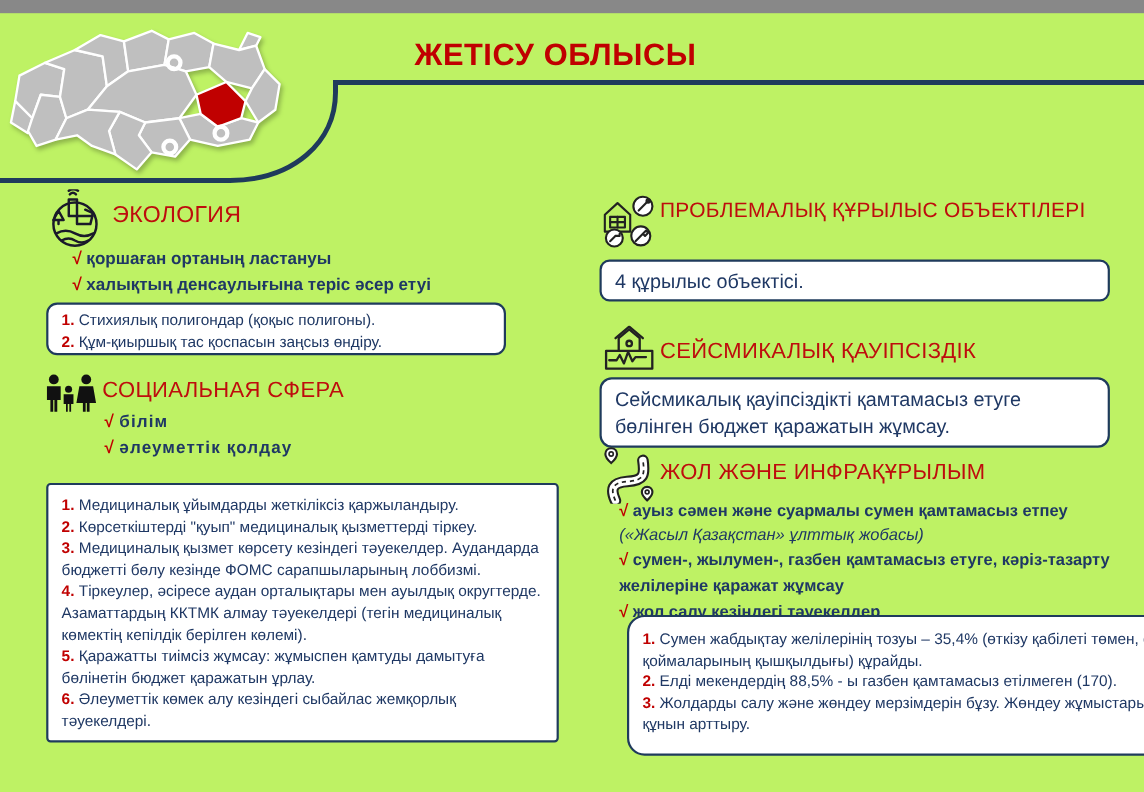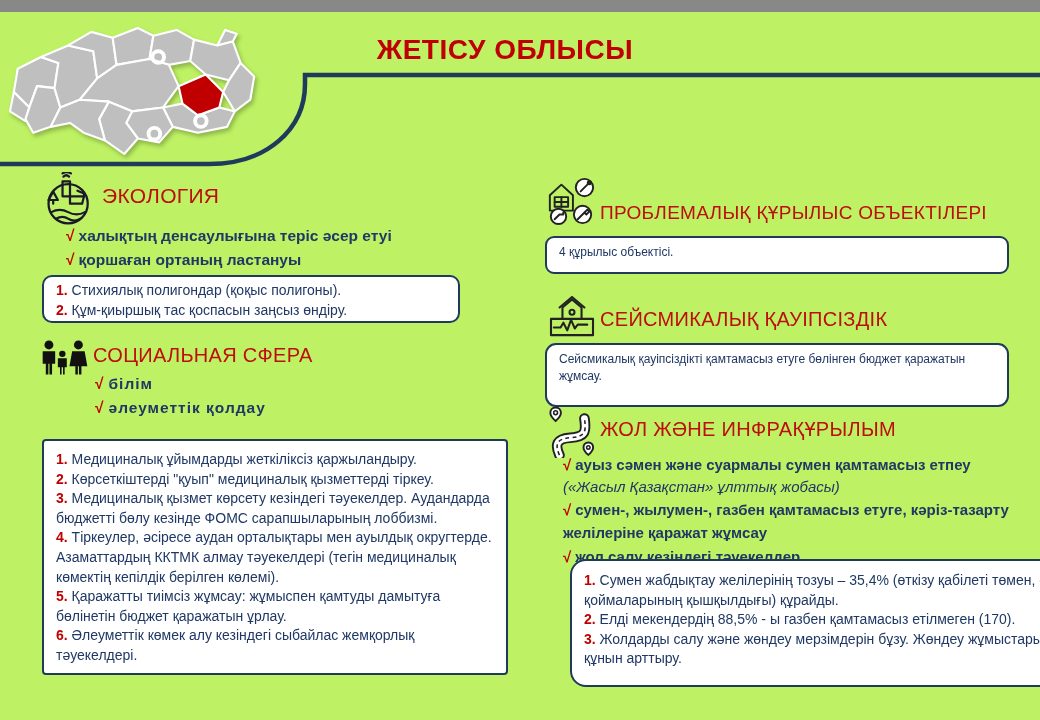--- a/index.html
+++ b/index.html
@@ -26,21 +26,21 @@
   
   .box{
     position:absolute;border:2.5px solid #1F3B5C;border-radius:12px;background:#fff;
     color:#1F3864;padding:6px 12px;box-sizing:border-box;
   }
   .num-item{line-height:1.4;}
   .num{color:#C00000;font-weight:bold;}
   .box-plain{line-height:1.4;}
   
   .fs-list{font-size:14px;}
-  .fs-small{font-size:12px;}
+  .fs-small{font-size:18px;}
 </style>
 </head>
 <body>
 
 <div class="slide">
 
   <div class="map-wrap">
     <svg width="252" height="146" viewBox="0 0 260 150">
       <g fill="#BFBFBF" stroke="#ffffff" stroke-width="2.2" stroke-linejoin="round">
         <path d="M10,52 L34,40 L52,46 L48,72 L30,70 L22,92 L6,76 Z"></path>
@@ -82,22 +82,22 @@
       <rect x="22" y="10" width="8" height="16"></rect>
       <path d="M30,26 h15 l-2,8 h-13 z"></path>
       <path d="M38,20 l7,3 v3"></path>
       <path d="M12,21 l5,9 h-10 z M12,30 v4"></path>
       <path d="M23,5 q3,-3 6,0"></path>
       <path d="M22,1.5 q4,-3 9,0"></path>
     </svg>
   </div>
   <div class="sec-head" style="left:102px;top:172px;font-size:21px;">ЭКОЛОГИЯ</div>
   <div class="checks" style="left:66px;top:212px;font-size:15.5px;width:440px;">
+      <div class="check-item"><span class="check-mark">√</span><span>қоршаған ортаның ластануы</span></div>
       <div class="check-item"><span class="check-mark">√</span><span>халықтың денсаулығына теріс әсер етуі</span></div>
-      <div class="check-item"><span class="check-mark">√</span><span>қоршаған ортаның ластануы</span></div>
     </div>
   <div class="box fs-list" style="left:42px;top:263px;width:418px;height:48px;border-radius:10px;padding-top:4px;">
       <div class="num-item"><span class="num">1. </span><span>Стихиялық полигондар (қоқыс полигоны).</span></div>
       <div class="num-item"><span class="num">2. </span><span>Құм-қиыршық тас қоспасын заңсыз өндіру.</span></div>
     </div>
 
   <div class="icon" style="left:40px;top:327px;">
     <svg width="50" height="44" viewBox="0 0 56 48" fill="#111111">
       <circle cx="10" cy="6" r="5"></circle>
       <path d="M3,13 H17 V27 H13.5 V39 H10.6 V27 H9.4 V39 H6.5 V27 H3 Z"></path>
@@ -128,21 +128,21 @@
       <path d="M16,21 V31 M9,26 H23"></path>
       <circle cx="40" cy="11" r="9" fill="#fff"></circle>
       <path d="M36,15 L43,8 M43,8 l2.5,-2.5"></path>
       <circle cx="45" cy="6" r="1.6"></circle>
       <circle cx="13" cy="41" r="8" fill="#fff"></circle>
       <path d="M9,44 l5,-5 M14,39 h4 v-2"></path>
       <circle cx="38" cy="39" r="9" fill="#fff"></circle>
       <path d="M33,44 l7,-7 M40,37 l3,-3 l2,2 l-3,3 z"></path>
     </svg>
   </div>
-  <div class="sec-head" style="left:600px;top:190px;font-size:19px;">ПРОБЛЕМАЛЫҚ ҚҰРЫЛЫС ОБЪЕКТІЛЕРІ</div>
+  <div class="sec-head" style="left:600px;top:169px;font-size:19px;">ПРОБЛЕМАЛЫҚ ҚҰРЫЛЫС ОБЪЕКТІЛЕРІ</div>
   <div class="box box-plain fs-small" style="left:545px;top:224px;width:464px;height:38px;border-radius:9px;">4 құрылыс объектісі.</div>
 
   <div class="icon" style="left:549px;top:284px;">
     <svg width="46" height="42" viewBox="0 0 48 44" fill="none" stroke="#222" stroke-width="2.2" stroke-linecap="round" stroke-linejoin="round">
       <rect x="2" y="24" width="44" height="17"></rect>
       <path d="M5,33 h7 l3,-5 l4,8 l4,-11 l4,9 l3,-4 h10"></path>
       <path d="M14,24 V12 L24,3.5 L34,12 V24"></path>
       <path d="M11,12 L24,1 L37,12"></path>
       <circle cx="24" cy="17" r="2.6"></circle>
     </svg>

